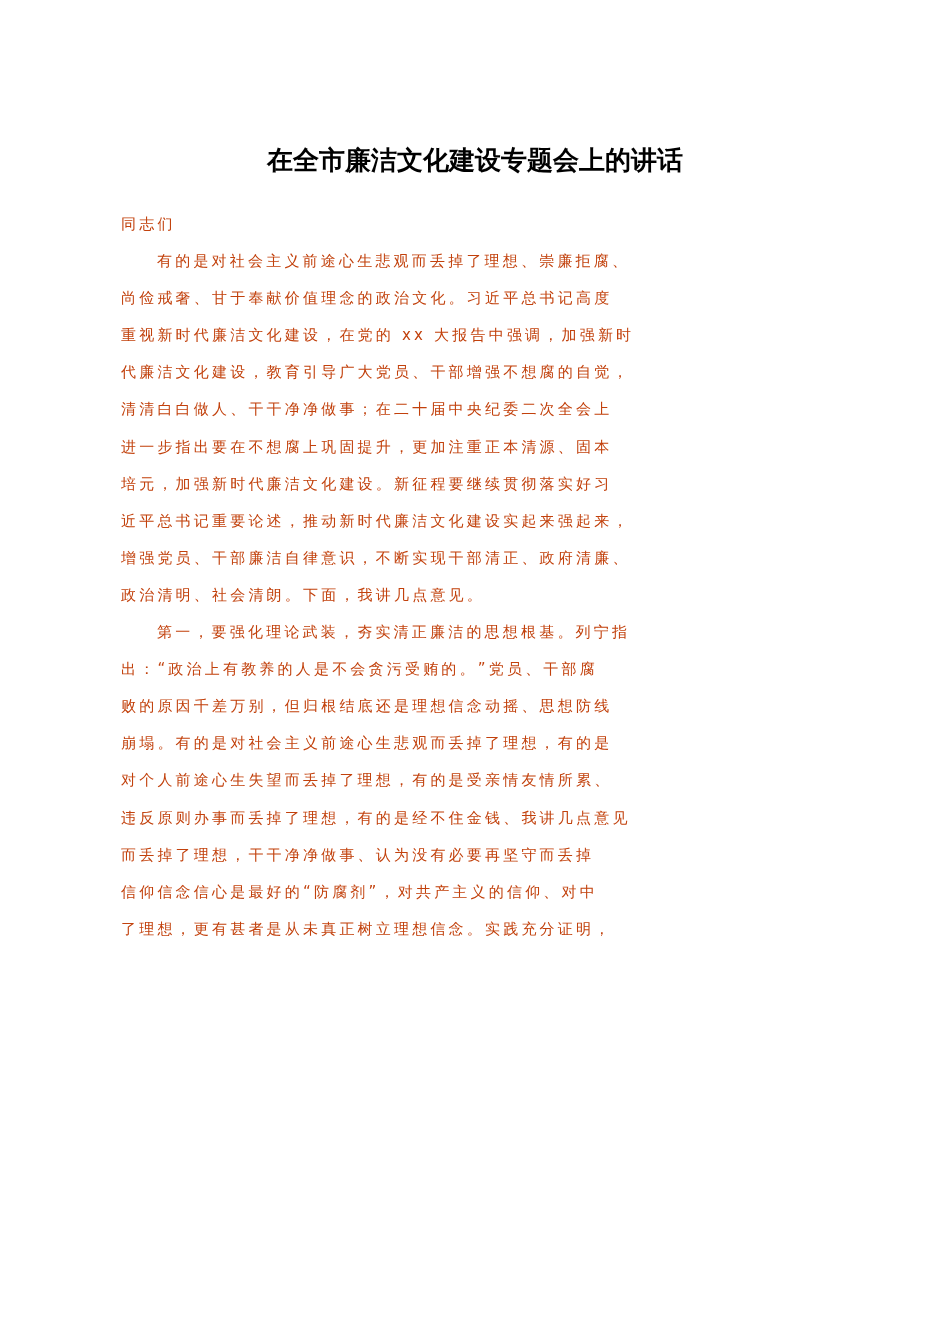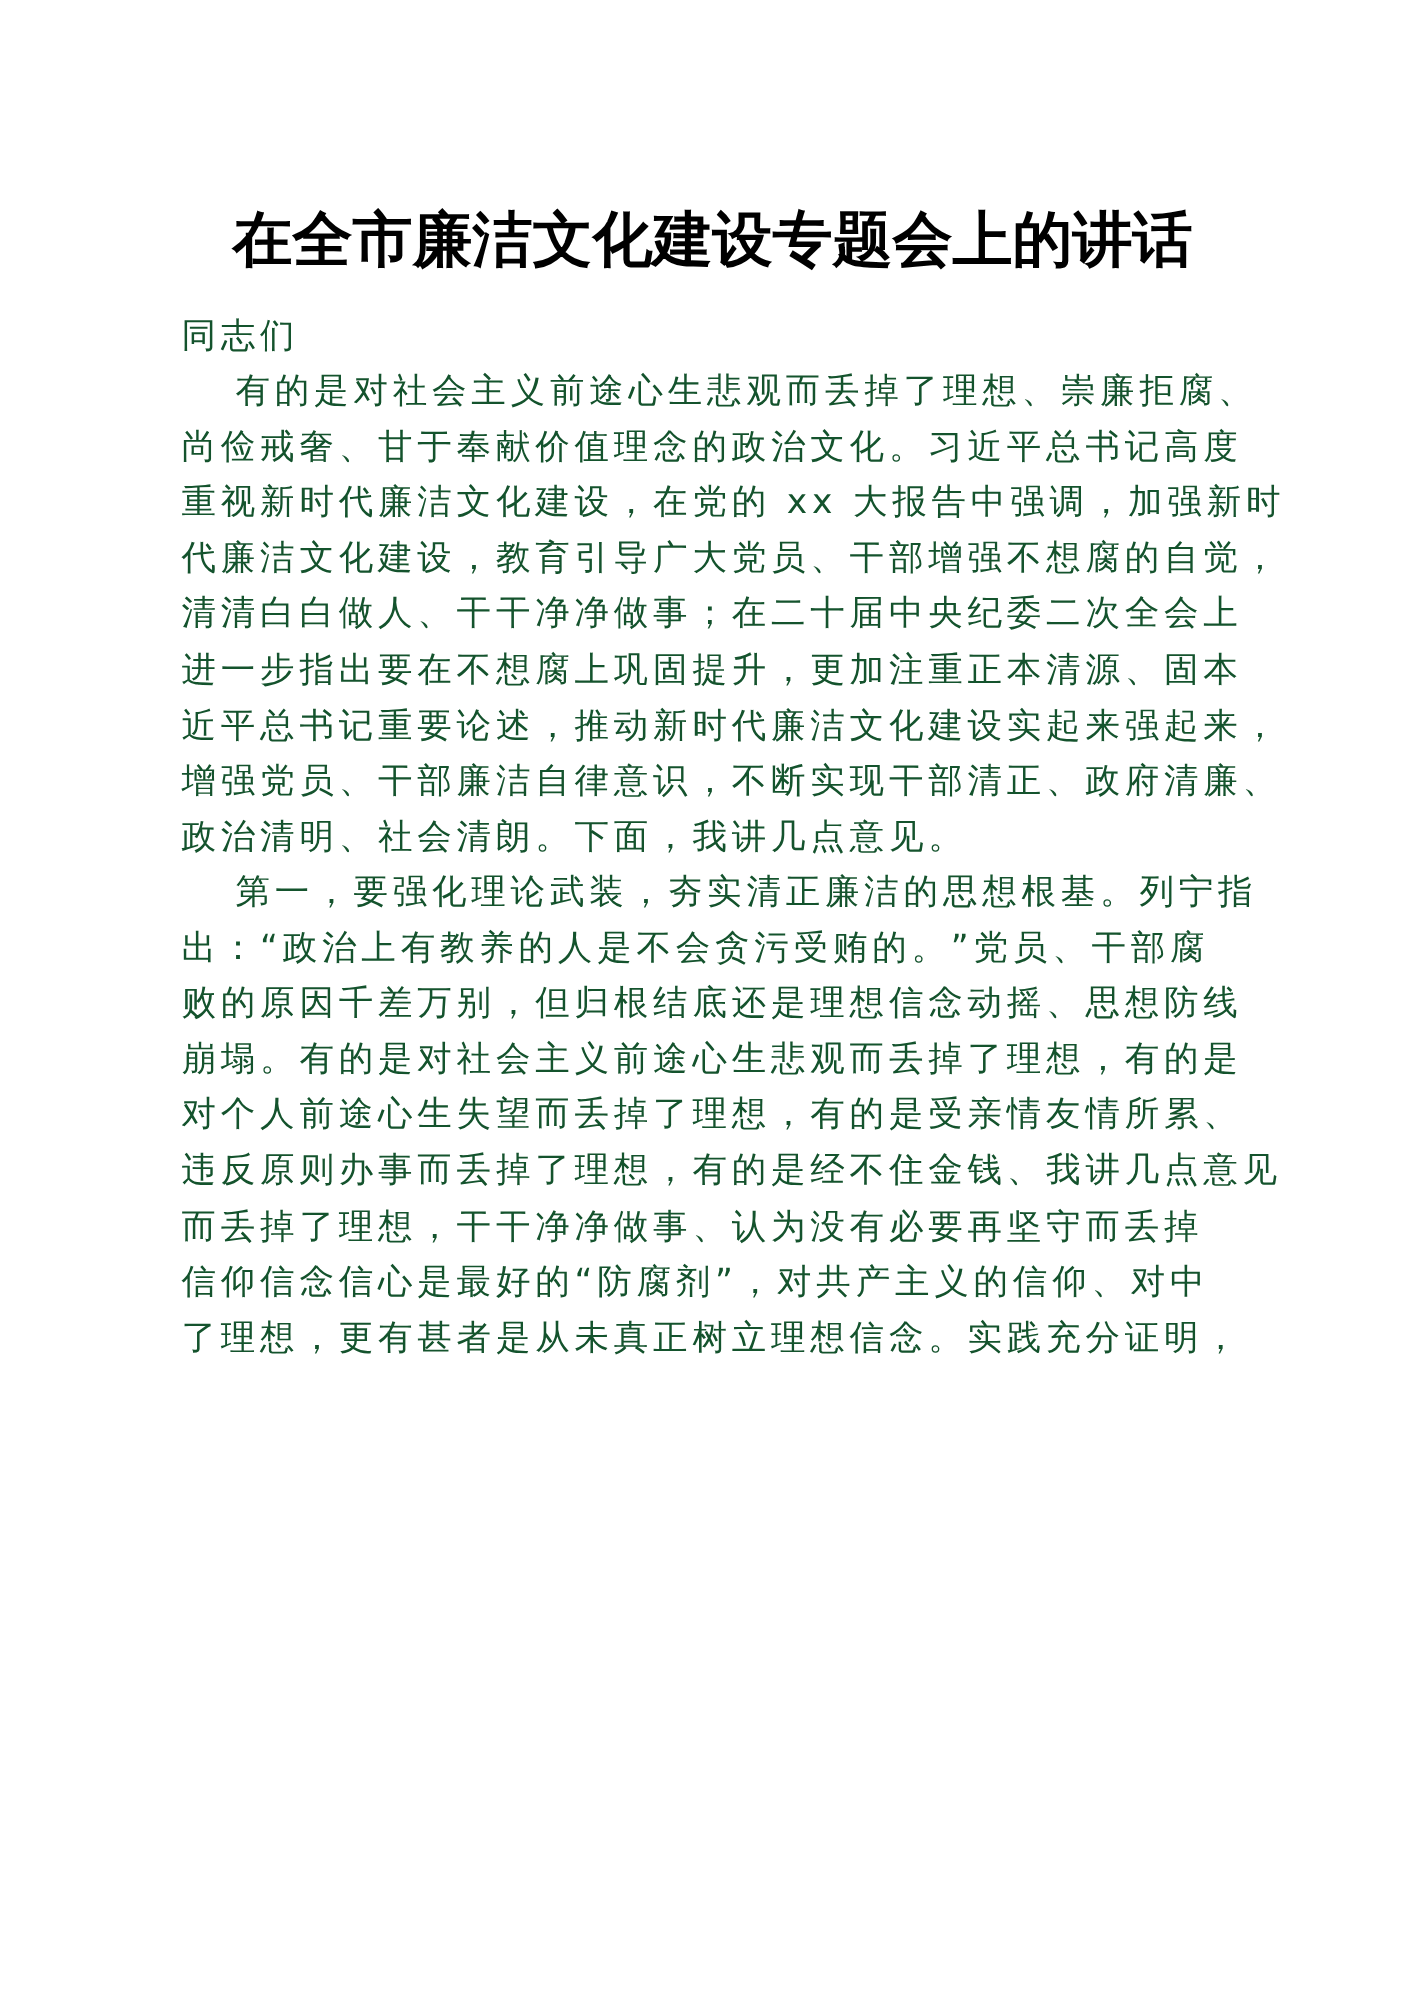--- a/index.html
+++ b/index.html
@@ -1,27 +1,27 @@
 <!DOCTYPE html>
 <html><head>
 <meta charset="utf-8">
 <style>
   html, body { margin: 0; padding: 0; background: #ffffff; }
   body { width: 950px; height: 1344px; position: relative; overflow: hidden; }
   .page { position: absolute; left: 0; top: 0; width: 950px; height: 1344px; background: #fff; }
   .title {
     position: absolute; left: 0; top: 138px; width: 950px; text-align: center;
     font-family: "DejaVu Serif", "Liberation Serif", serif;
-    font-weight: bold; font-size: 40px; color: #000; letter-spacing: 0px;
+    font-weight: bold; font-size: 26px; color: #000; letter-spacing: 0px;
     line-height: 44px;
   }
   .body-text {
     position: absolute; left: 121px; top: 206px; width: 710px;
     font-family: "DejaVu Sans", "Liberation Sans", sans-serif;
-    font-size: 23px; color: #14532d; line-height: 37.1px;
+    font-size: 15px; color: #c2410c; line-height: 37.1px;
   }
   .line { white-space: nowrap; height: 37.1px; letter-spacing: 3.2px; }
   .line.indent { padding-left: 36px; }
   .bold-lead { font-weight: normal; }
 </style>
 </head>
 <body>
 
 <div class="page">
   <div class="title">在全市廉洁文化建设专题会上的讲话</div>
@@ -29,20 +29,21 @@
   <div class="body-text">
     <div class="line">同志们</div>
 
     <div>
       <div class="line indent">有的是对社会主义前途心生悲观而丢掉了理想、崇廉拒腐、</div>
       <div class="line">尚俭戒奢、甘于奉献价值理念的政治文化。习近平总书记高度</div>
       <div class="line">重视新时代廉洁文化建设，在党的 xx 大报告中强调，加强新时</div>
       <div class="line">代廉洁文化建设，教育引导广大党员、干部增强不想腐的自觉，</div>
       <div class="line">清清白白做人、干干净净做事；在二十届中央纪委二次全会上</div>
       <div class="line">进一步指出要在不想腐上巩固提升，更加注重正本清源、固本</div>
+      <div class="line">培元，加强新时代廉洁文化建设。新征程要继续贯彻落实好习</div>
       <div class="line">近平总书记重要论述，推动新时代廉洁文化建设实起来强起来，</div>
       <div class="line">增强党员、干部廉洁自律意识，不断实现干部清正、政府清廉、</div>
       <div class="line">政治清明、社会清朗。下面，我讲几点意见。</div>
     </div>
 
     <div>
       <div class="line indent"><span class="bold-lead">第一，要强化理论武装，夯实清正廉洁的思想根基。</span><span>列宁指</span></div>
       <div class="line">出：“政治上有教养的人是不会贪污受贿的。”党员、干部腐</div>
       <div class="line">败的原因千差万别，但归根结底还是理想信念动摇、思想防线</div>
       <div class="line">崩塌。有的是对社会主义前途心生悲观而丢掉了理想，有的是</div>

